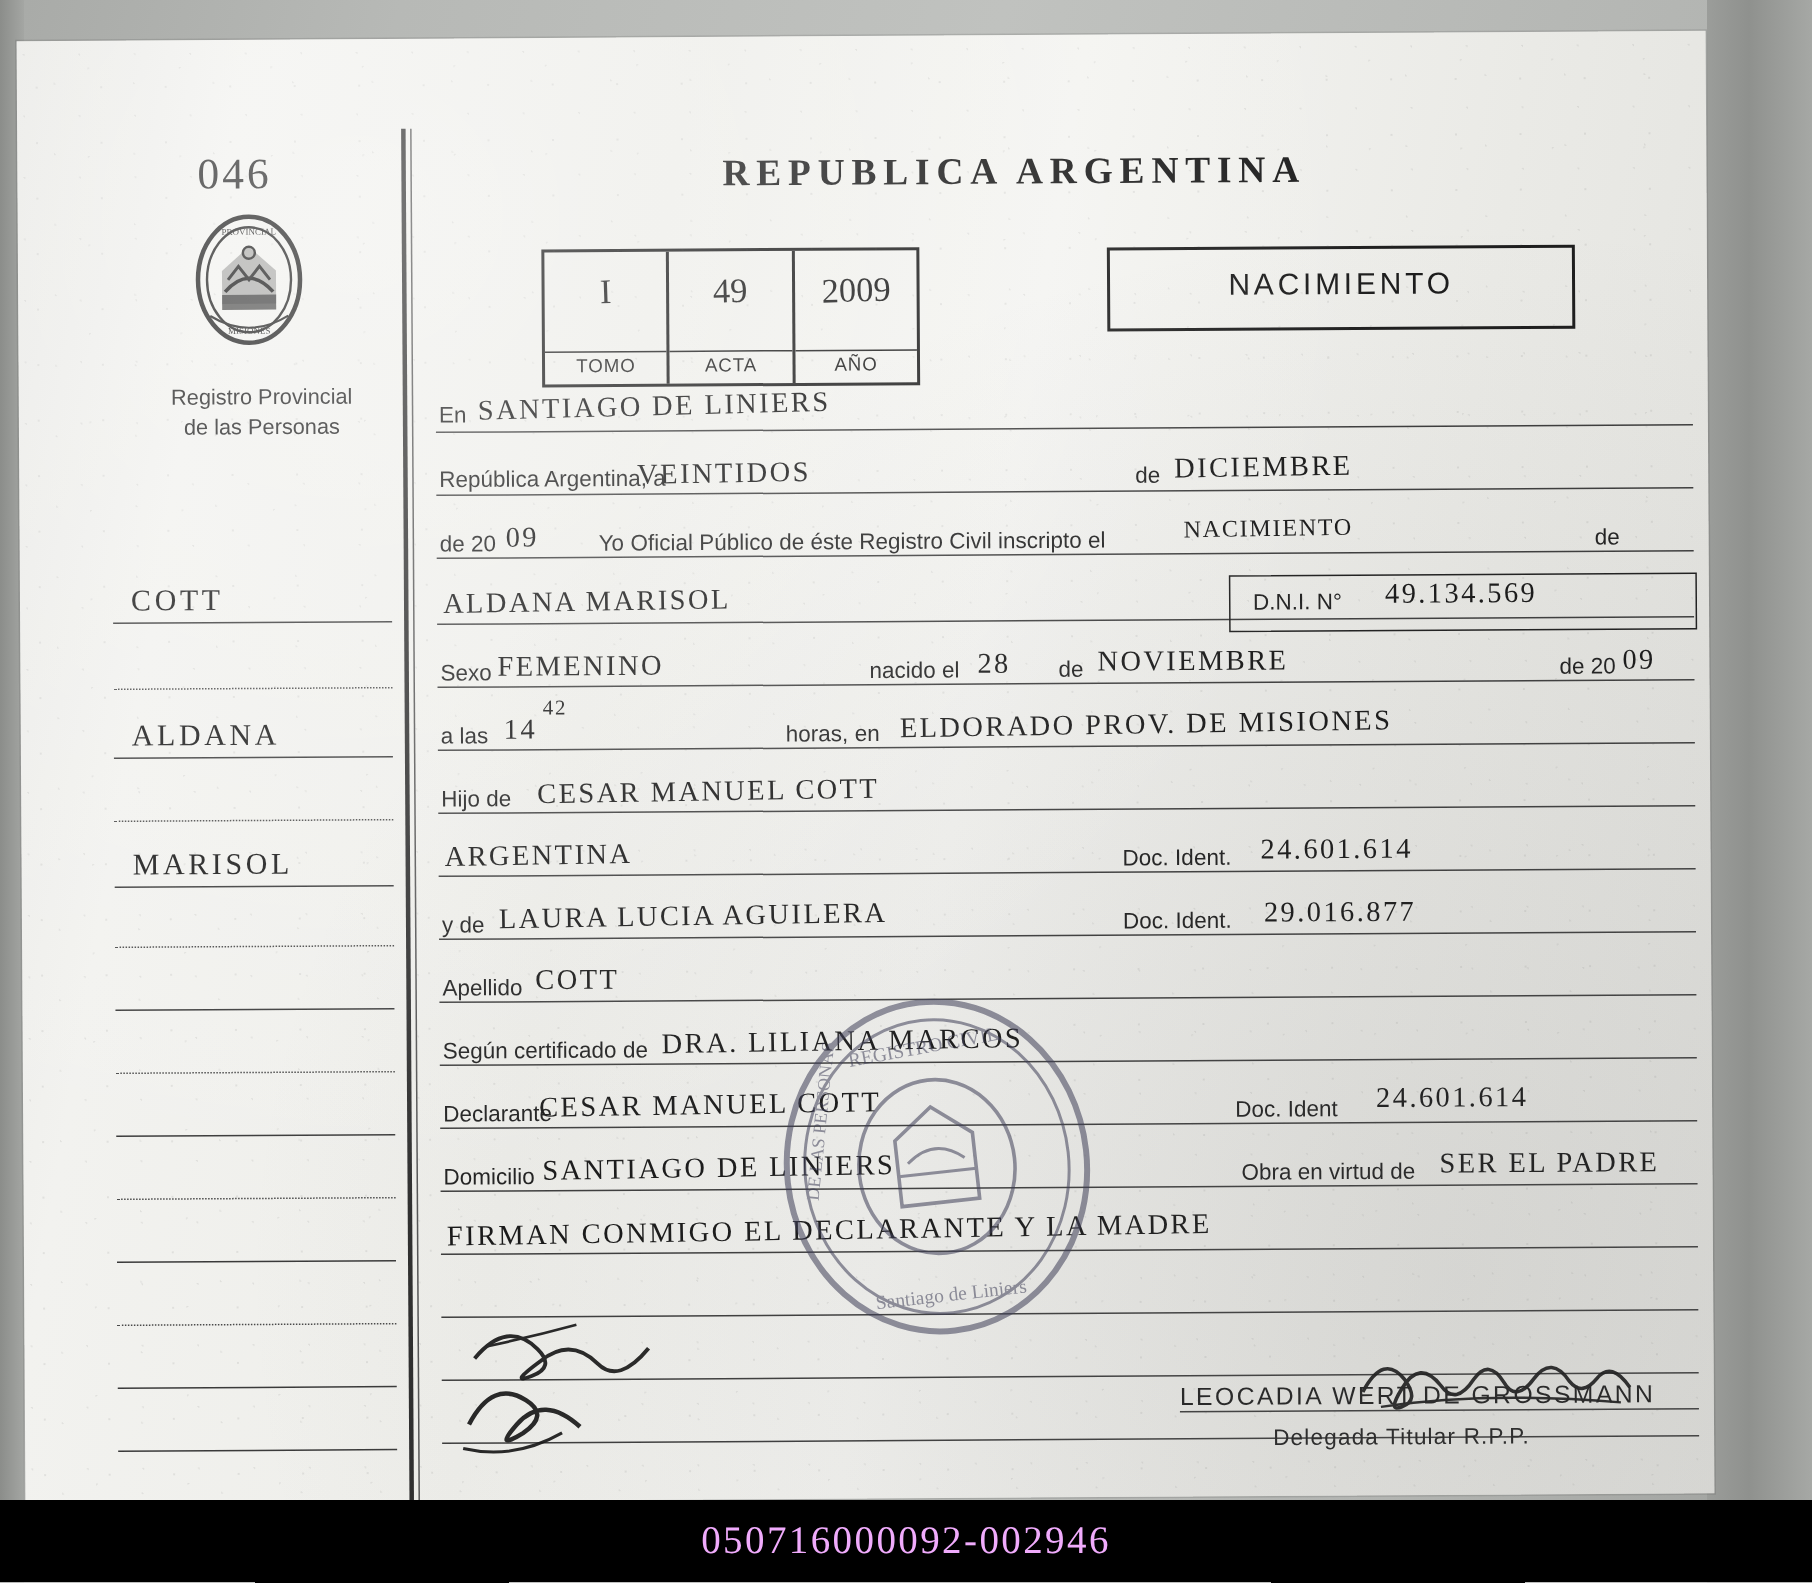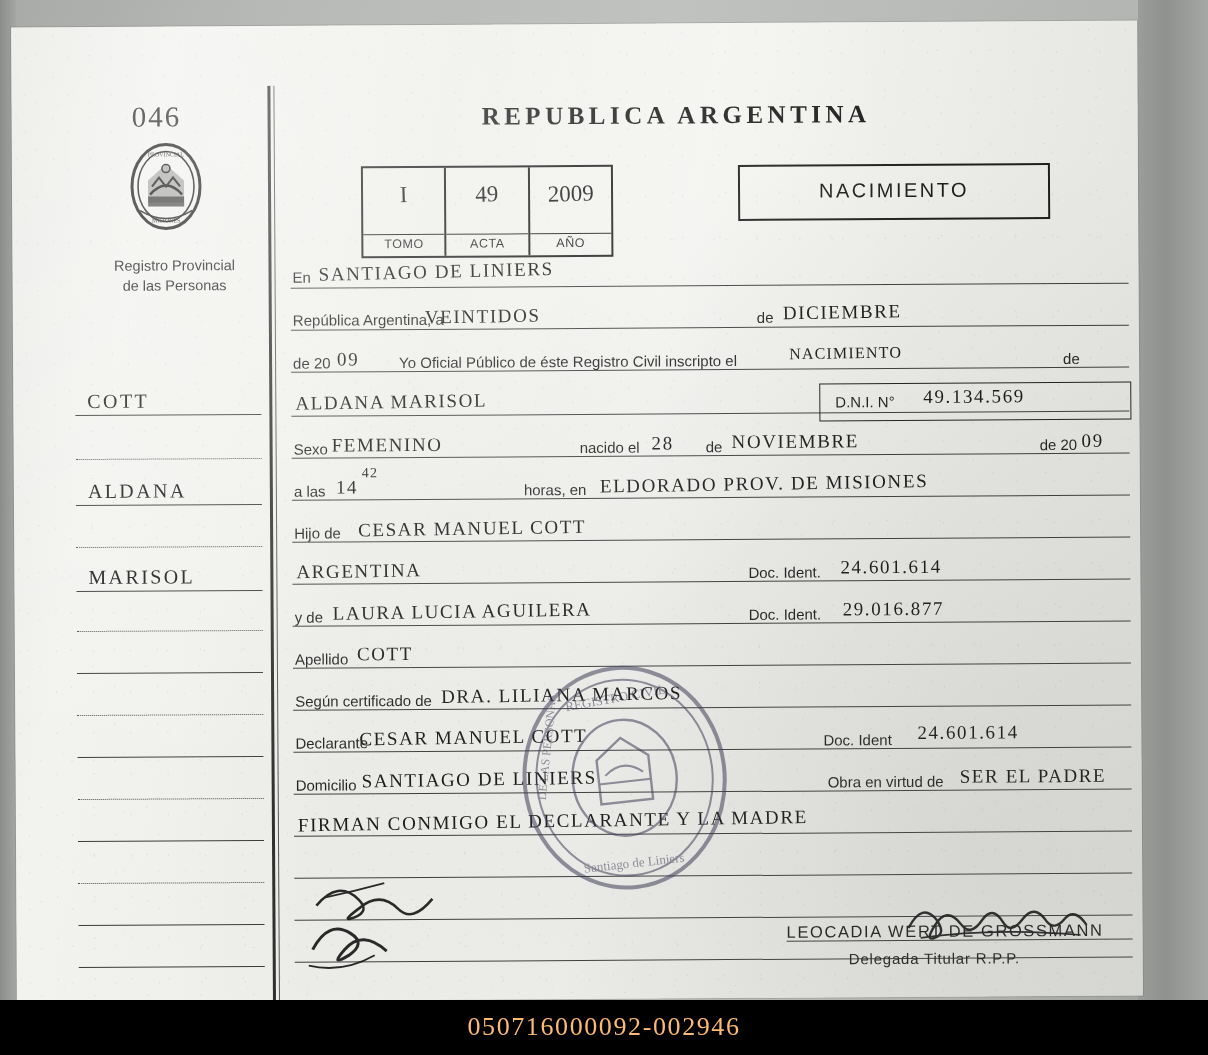--- a/index.html
+++ b/index.html
@@ -280,21 +280,21 @@
     left: 386px;
     top: 1000px;
     width: 436px;
     height: 55px;
     background: #000;
   }
   .idbar span {
     position: absolute;
     left: 0; right: 0; top: 12px;
     text-align: center;
-    color: #fdba74;
+    color: #f0abfc;
     font-family: "Liberation Serif", serif;
     font-size: 26px;
     letter-spacing: 1.6px;
   }
   .blackbar-left {
     position: absolute;
     left: 0;
     top: 1000px;
     width: 386px;
     height: 55px;

